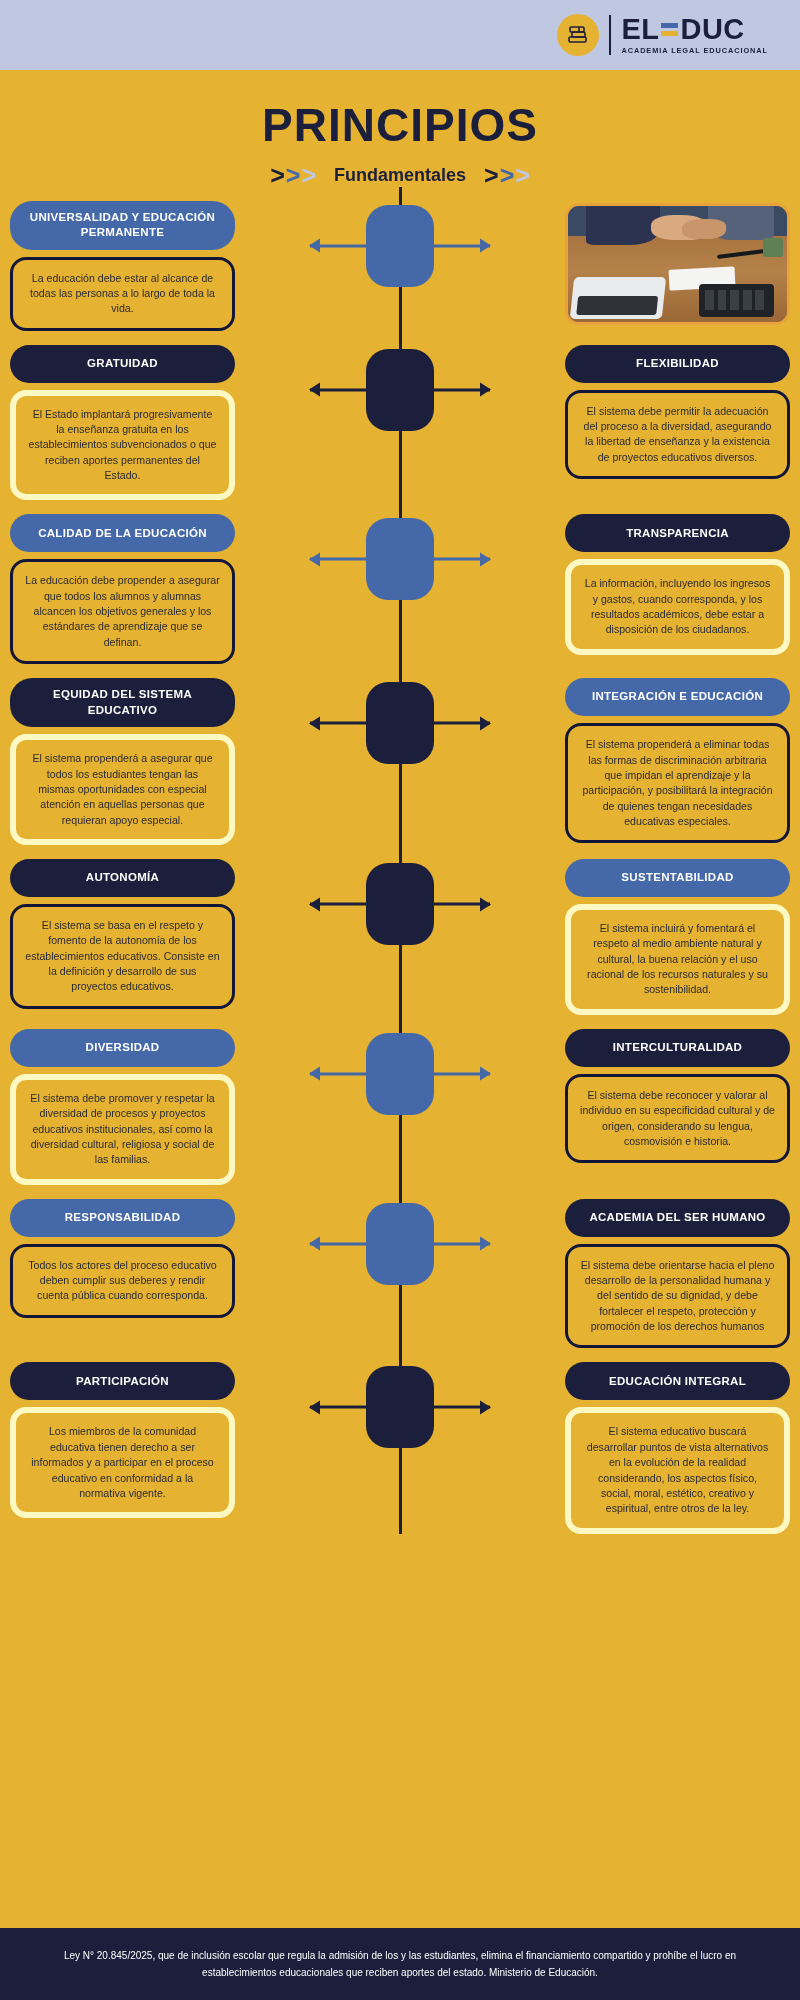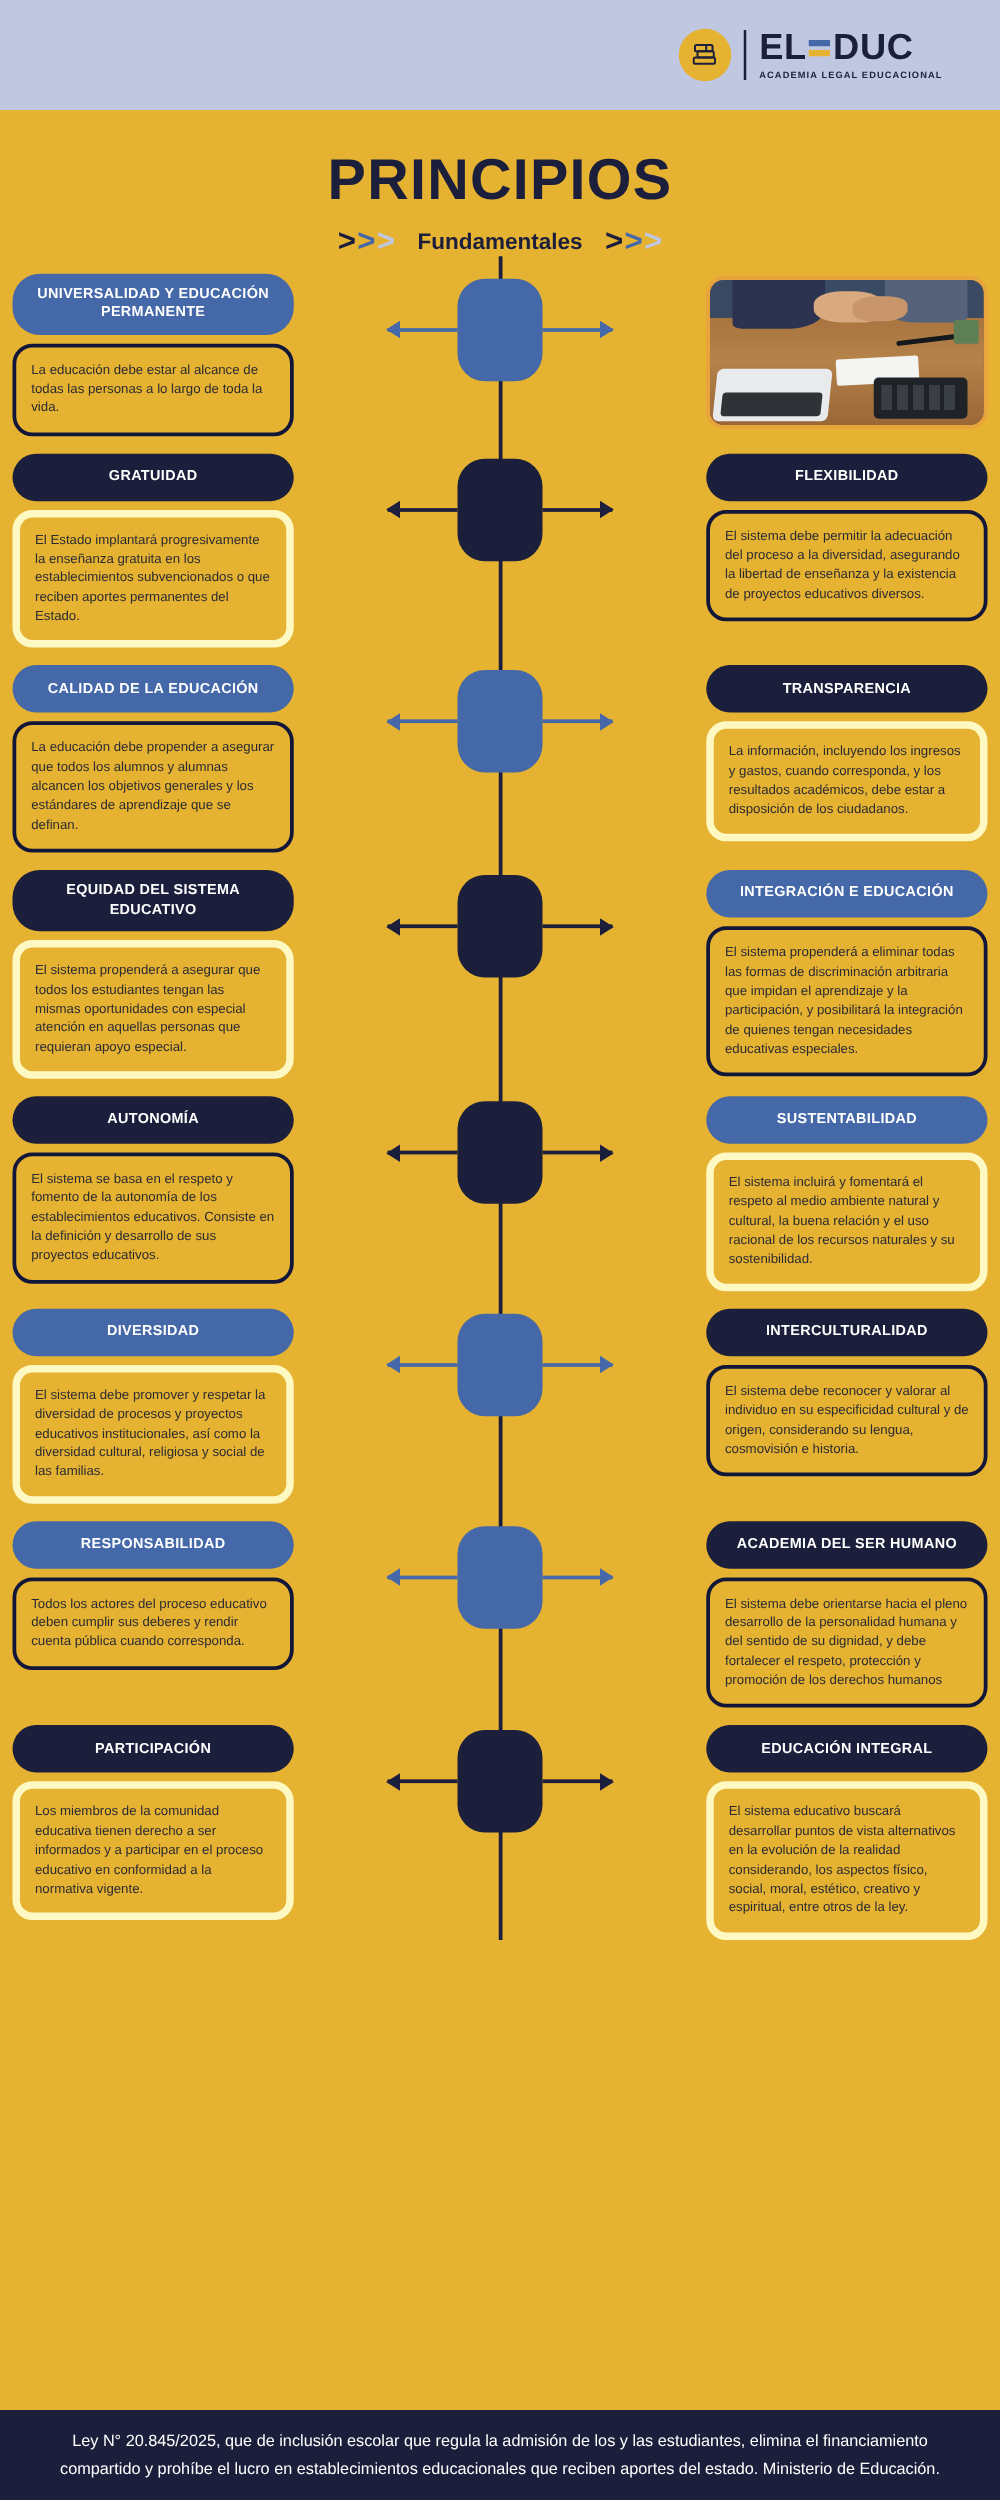--- a/index.html
+++ b/index.html
@@ -12,26 +12,26 @@
   }
 
   body {
     font-family: "Liberation Sans", sans-serif;
     background: #E5B231;
     position: relative;
   }
 
   
   .topbar {
-    height: 88px;
+    height: 70px;
     background: #BFC8E0;
     display: flex;
     align-items: center;
     justify-content: flex-end;
-    padding-right: 46px;
+    padding-right: 32px;
   }
   .logo { display: flex; align-items: center; gap: 10px; }
   .logo-badge {
     width: 42px; height: 42px; border-radius: 50%;
     background: #E5B231;
     display: flex; align-items: center; justify-content: center;
   }
   .logo-divider { width: 2px; height: 40px; background: #1B1F3B; }
   .logo-text { display: flex; flex-direction: column; line-height: 1; }
   .logo-word {
@@ -102,20 +102,21 @@
   .pill.blue  { background: #4568A8; }
   .pill.navy  { background: #1B1F3B; }
 
   .body-box {
     margin-top: 7px;
     border-radius: 16px;
     padding: 11px 12px;
     font-size: 10.6px;
     line-height: 1.45;
     color: #2b2b33;
+    text-align: center;
     background: transparent;
   }
   .body-box.navy-border { border: 3px solid #121638; }
   .body-box.blue-border { border: 6px solid #fef9c3; }
 
   
   .center {
     display: flex; align-items: flex-start; justify-content: center;
     position: relative;
     height: 100%;
@@ -214,21 +215,21 @@
   }
 
   
   .footer {
     position: absolute; left: 0; right: 0; bottom: 0;
     height: 72px; background: #1B1F3B;
     display: flex; align-items: center; justify-content: center;
     padding: 0 44px;
   }
   .footer p {
-    color: #ffffff; font-size: 13px; line-height: 1.7;
+    color: #ffffff; font-size: 10px; line-height: 1.7;
     text-align: center;
   }
 </style>
 </head>
 <body>
 
 <div class="topbar">
   <div class="logo">
     <div class="logo-badge">
       <svg width="26" height="26" viewBox="0 0 26 26" aria-hidden="true">

